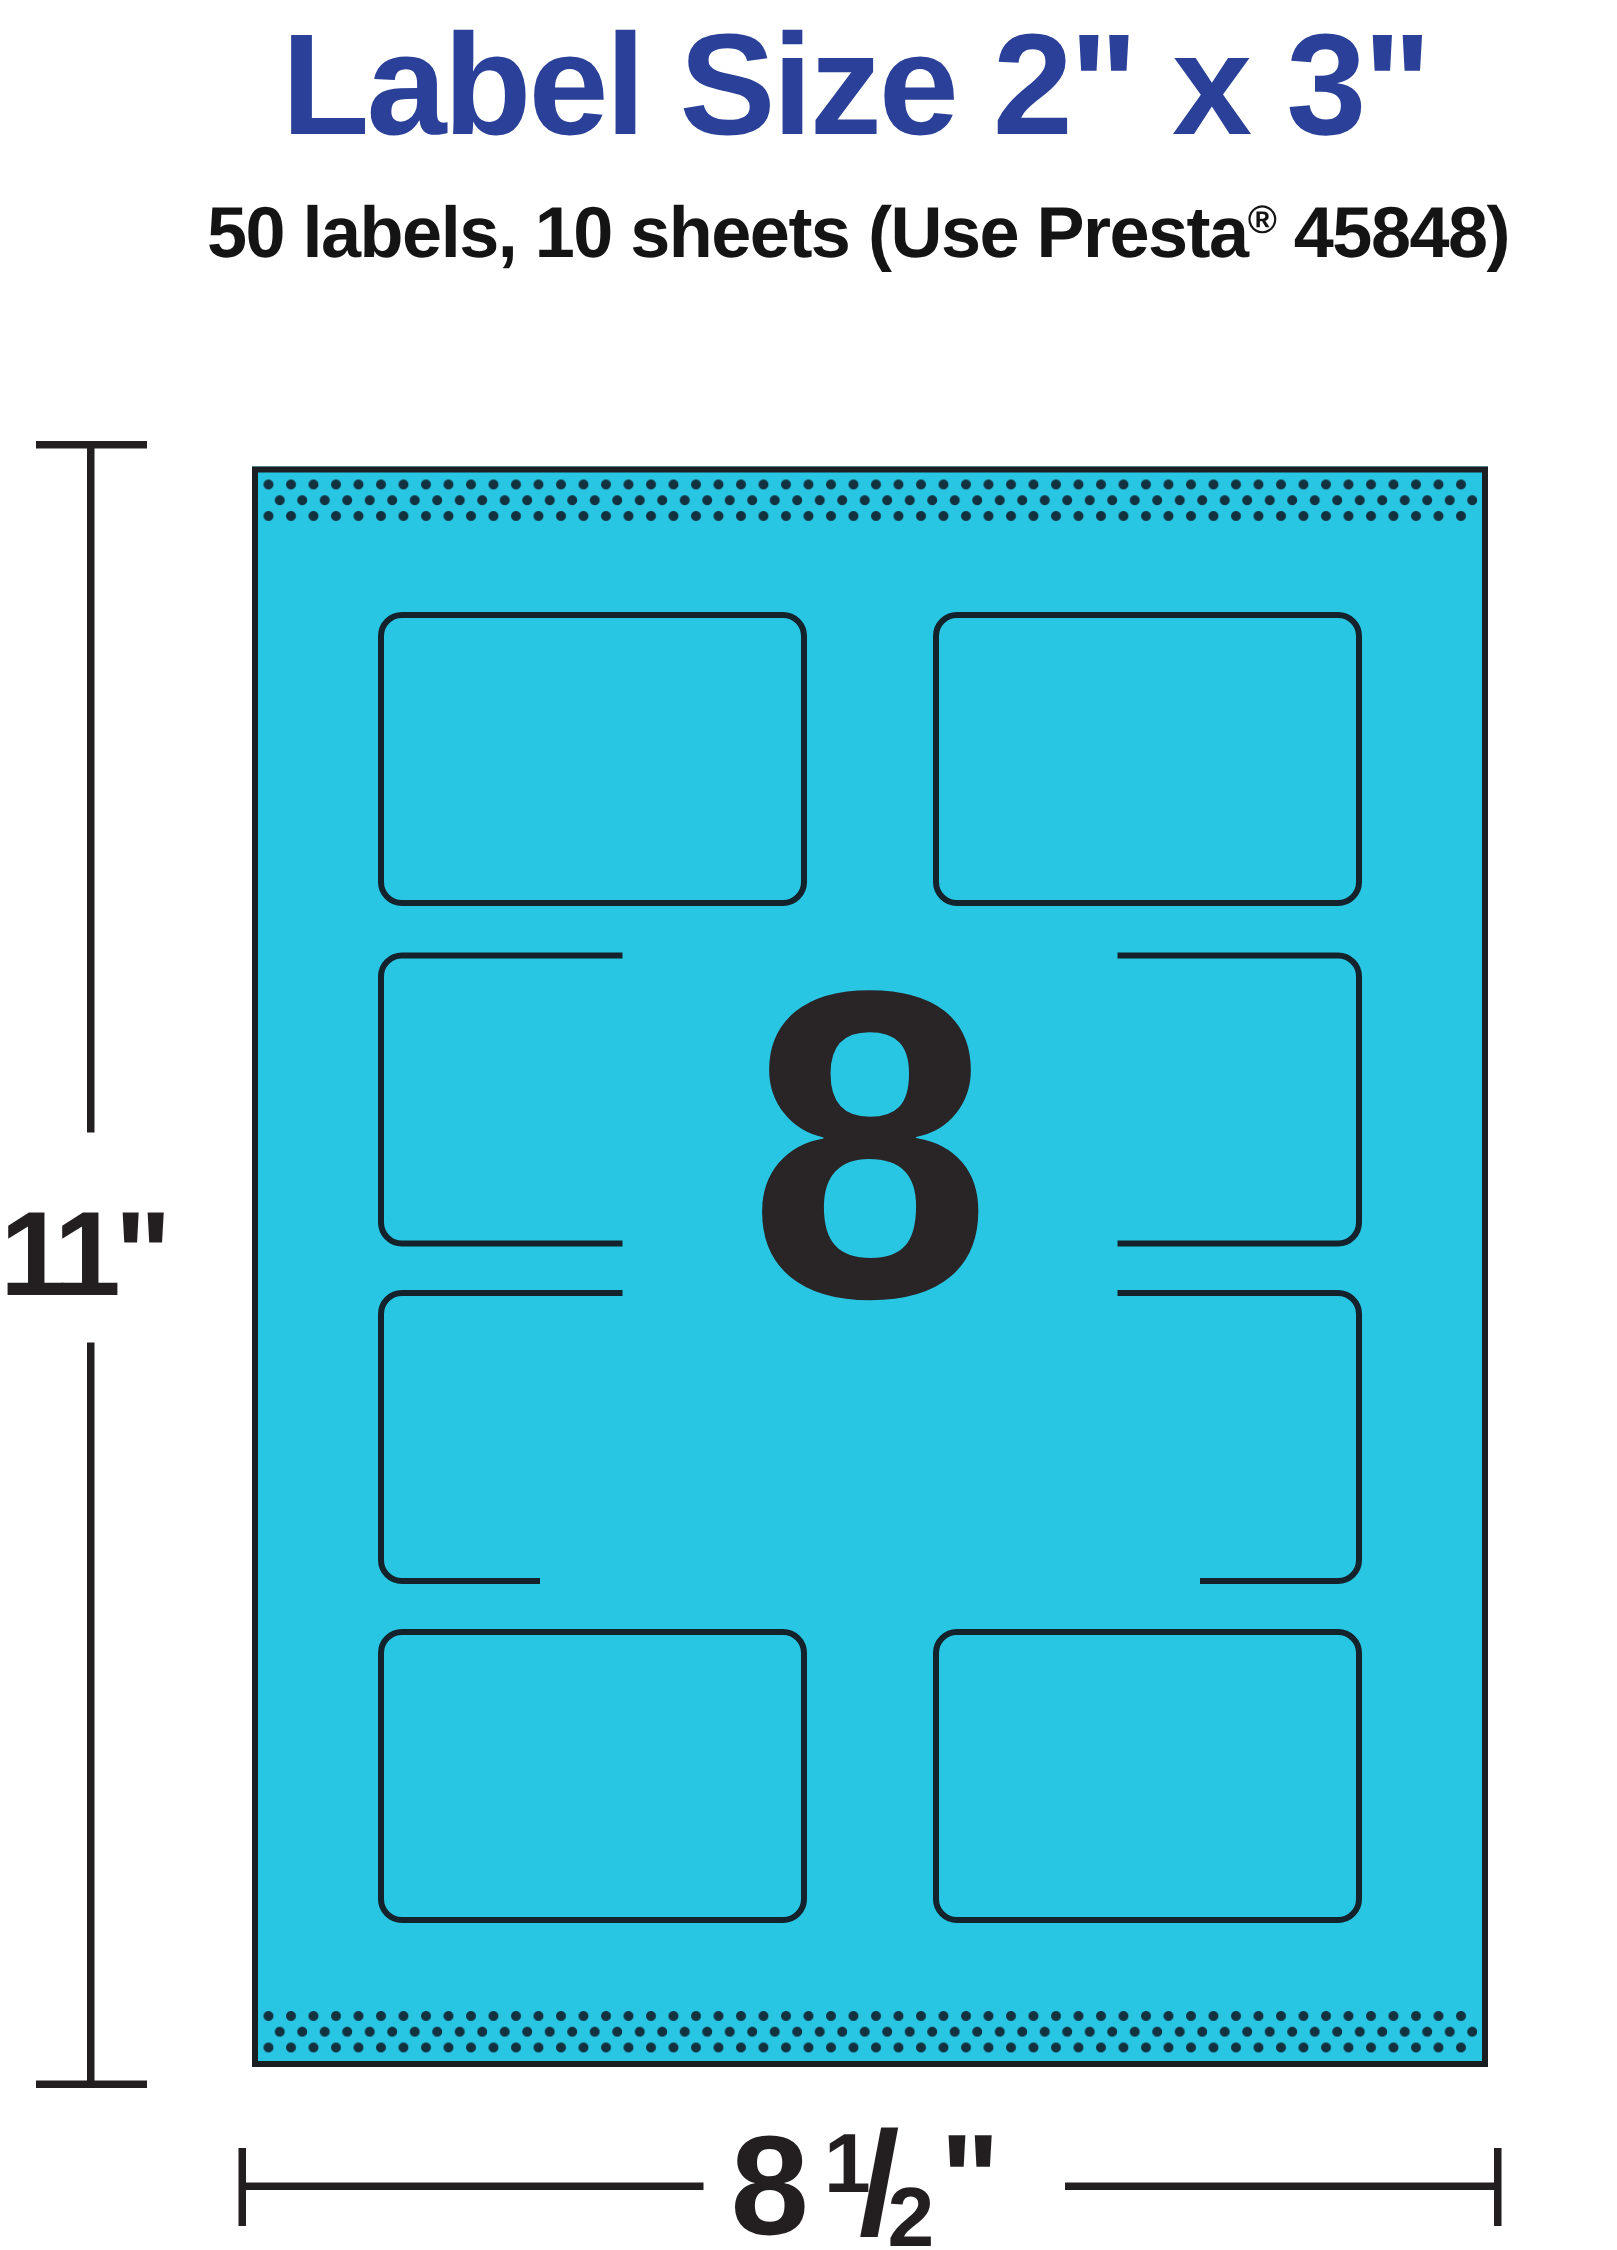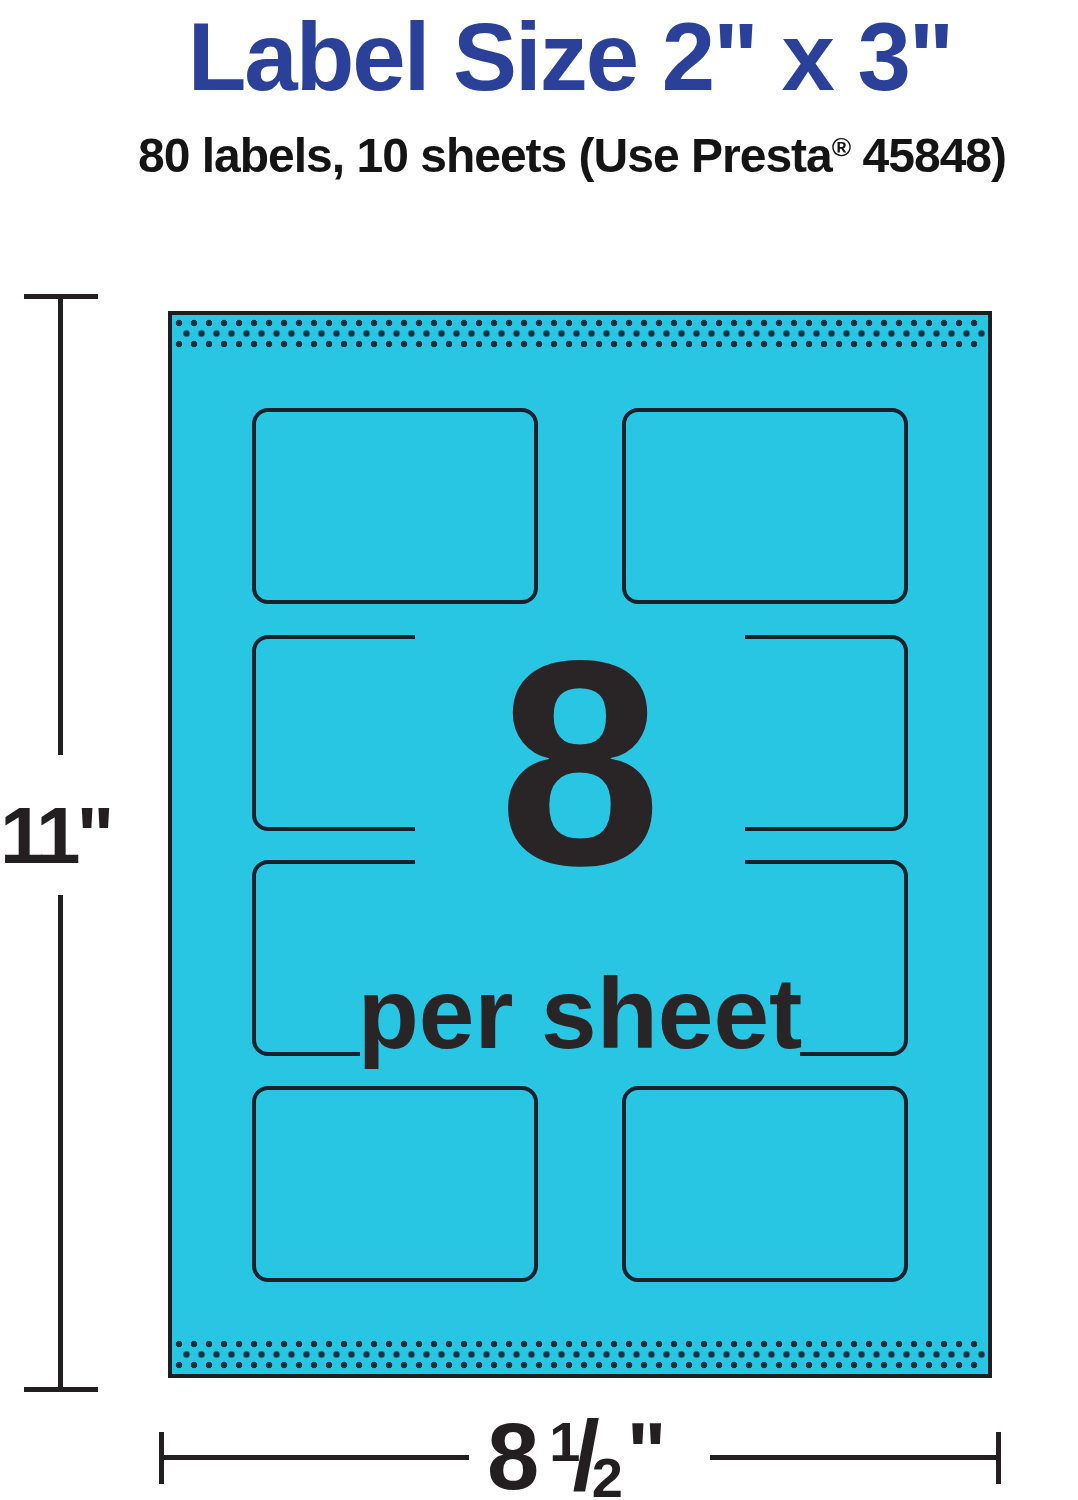--- a/index.html
+++ b/index.html
@@ -88,21 +88,21 @@
   .dimh-label .den{font-size:56px;line-height:56px;position:relative;top:38px;}
   .dimh-label .unit{font-size:84px;line-height:84px;position:relative;top:-2px;margin-left:4px;}
 </style>
 </head>
 <body>
 
 <div class="stage">
 
   <div class="title">Label Size 2" x 3"</div>
 
-  <div class="subtitle"><span>80 labels, 10 sheets (Use Presta</span><span class="reg">®</span><span> 45848)</span></div>
+  <div class="subtitle"><span>50 labels, 10 sheets (Use Presta</span><span class="reg">®</span><span> 45848)</span></div>
 
   <div>
     <div class="dim dimv-cap top"></div>
     <div class="dim dimv-seg upper"></div>
     <div class="dimv-label">11"</div>
     <div class="dim dimv-seg lower"></div>
     <div class="dim dimv-cap bottom"></div>
   </div>
 
   <div class="sheet">
@@ -115,21 +115,20 @@
         <div class="label" style="top: 320px; left: 450px;"></div>
         <div class="label" style="top: 545px; left: 80px;"></div>
         <div class="label" style="top: 545px; left: 450px;"></div>
         <div class="label" style="top: 771px; left: 80px;"></div>
         <div class="label" style="top: 771px; left: 450px;"></div>
       </div>
     <div class="mask main"></div>
     <div class="mask wide"></div>
     <div class="callout">
       <span class="count">8</span>
-      <span class="word2">per sheet</span>
     </div>
   </div>
 
   <div>
     <div class="dim dimh-tick left"></div>
     <div class="dim dimh-seg left"></div>
     <div class="dimh-label">
       <span class="whole">8</span>
       <span class="frac">
         <span class="num">1</span>

